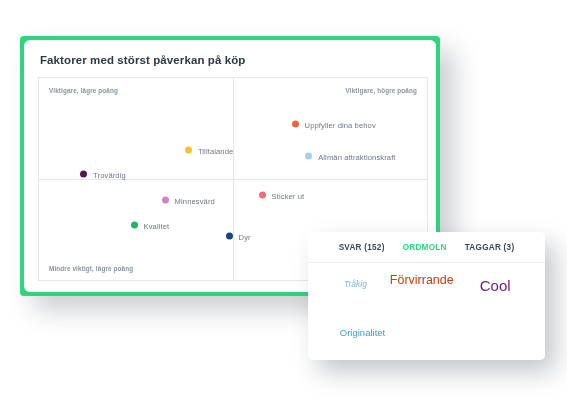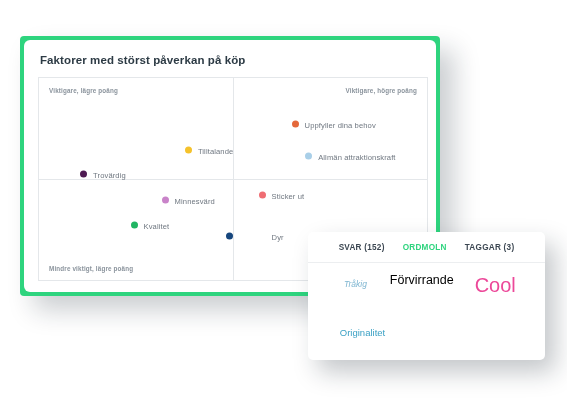--- a/index.html
+++ b/index.html
@@ -195,37 +195,37 @@
             <span class="plabel">Minnesvärd</span>
           </div>
           <div class="point" style="left: 57.5%; top: 58.5%; transform: translate(0px, -50%); margin-left: -3.5px;">
             <span class="dot" style="background: rgb(239, 109, 115);"></span>
             <span class="plabel">Sticker ut</span>
           </div>
           <div class="point" style="left: 24.5%; top: 73.5%; transform: translate(0px, -50%); margin-left: -3.5px;">
             <span class="dot" style="background: rgb(32, 181, 99);"></span>
             <span class="plabel">Kvalitet</span>
           </div>
-          <div class="point" style="left: 49%; top: 79%; transform: translate(0px, -50%); margin-left: -3.5px; gap: 33px;">
+          <div class="point" style="left: 49%; top: 79%; transform: translate(0px, -50%); margin-left: -3.5px;">
             <span class="dot" style="background: rgb(22, 70, 125);"></span>
             <span class="plabel">Dyr</span>
           </div>
         </div>
     </div>
   </div>
 
   <div class="wc-card">
     <div class="wc-tabs" id="wc-tabs">
 
     <div class="wc-tab">SVAR (152)</div>
         <div class="wc-tab active">ORDMOLN</div>
         <div class="wc-tab">TAGGAR (3)</div>
       </div>
     <div class="wc-body" id="wc-body">
 
     <div class="word" style="left: 20%; top: 22%; font-size: 8.5px; color: rgb(127, 182, 209); font-style: italic;">Tråkig</div>
-        <div class="word" style="left: 48%; top: 18%; font-size: 12.5px; color: #000000;">Förvirrande</div>
-        <div class="word" style="left: 79%; top: 23%; font-size: 20px; color: #ec4899;">Cool</div>
+        <div class="word" style="left: 48%; top: 18%; font-size: 12.5px; color: #c2410c;">Förvirrande</div>
+        <div class="word" style="left: 79%; top: 23%; font-size: 15px; color: #701a75;">Cool</div>
         <div class="word" style="left: 23%; top: 72%; font-size: 9.5px; color: rgb(58, 160, 196);">Originalitet</div>
       </div>
   </div>
 
 </div>
 
 </body></html>

